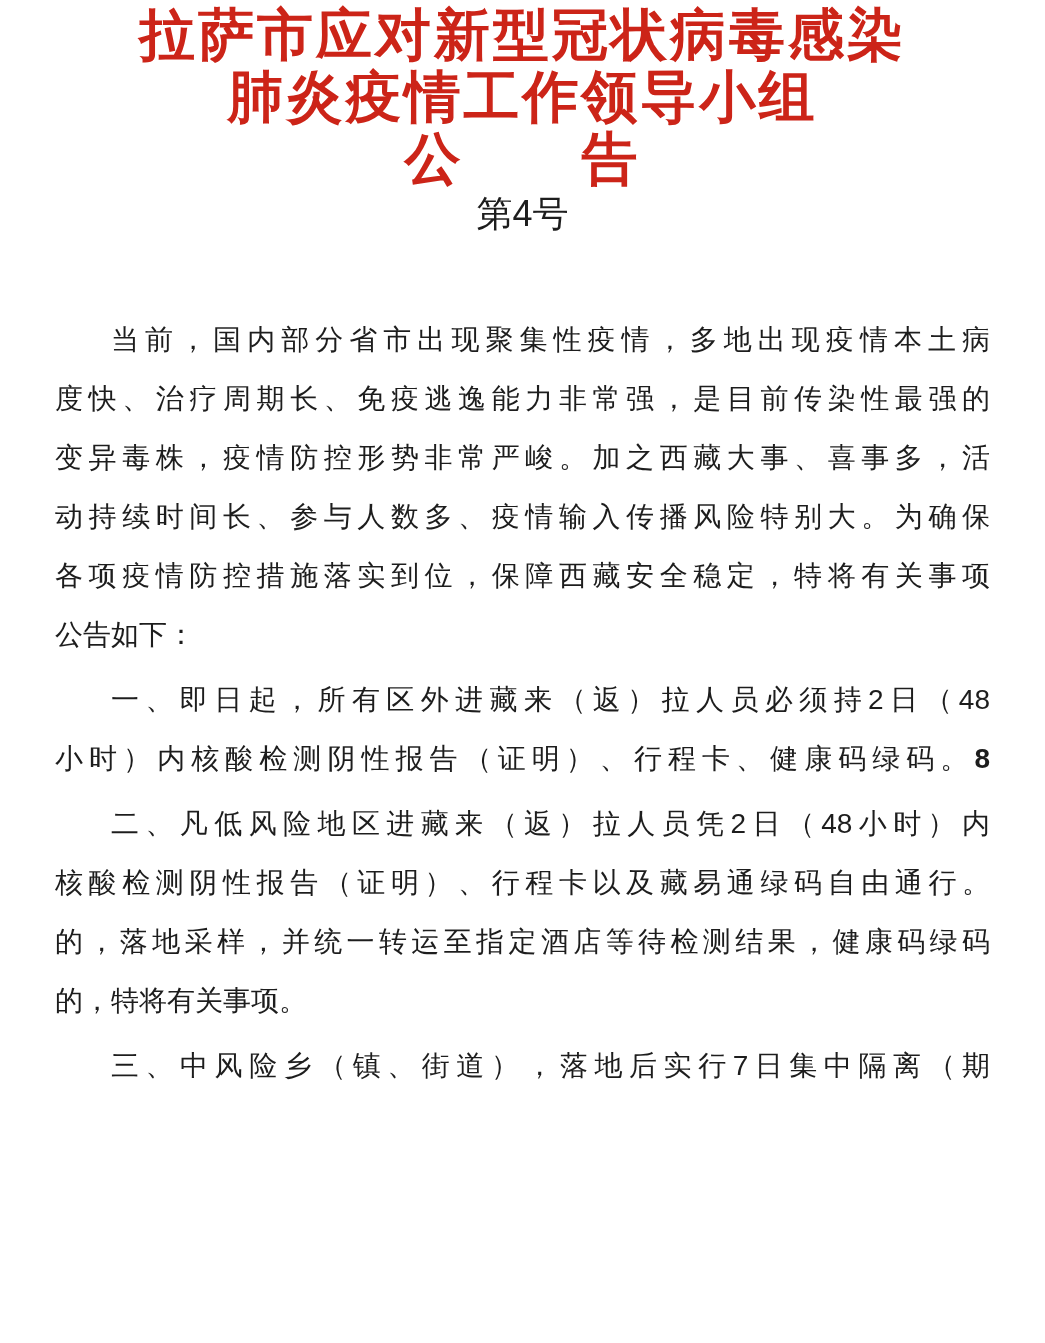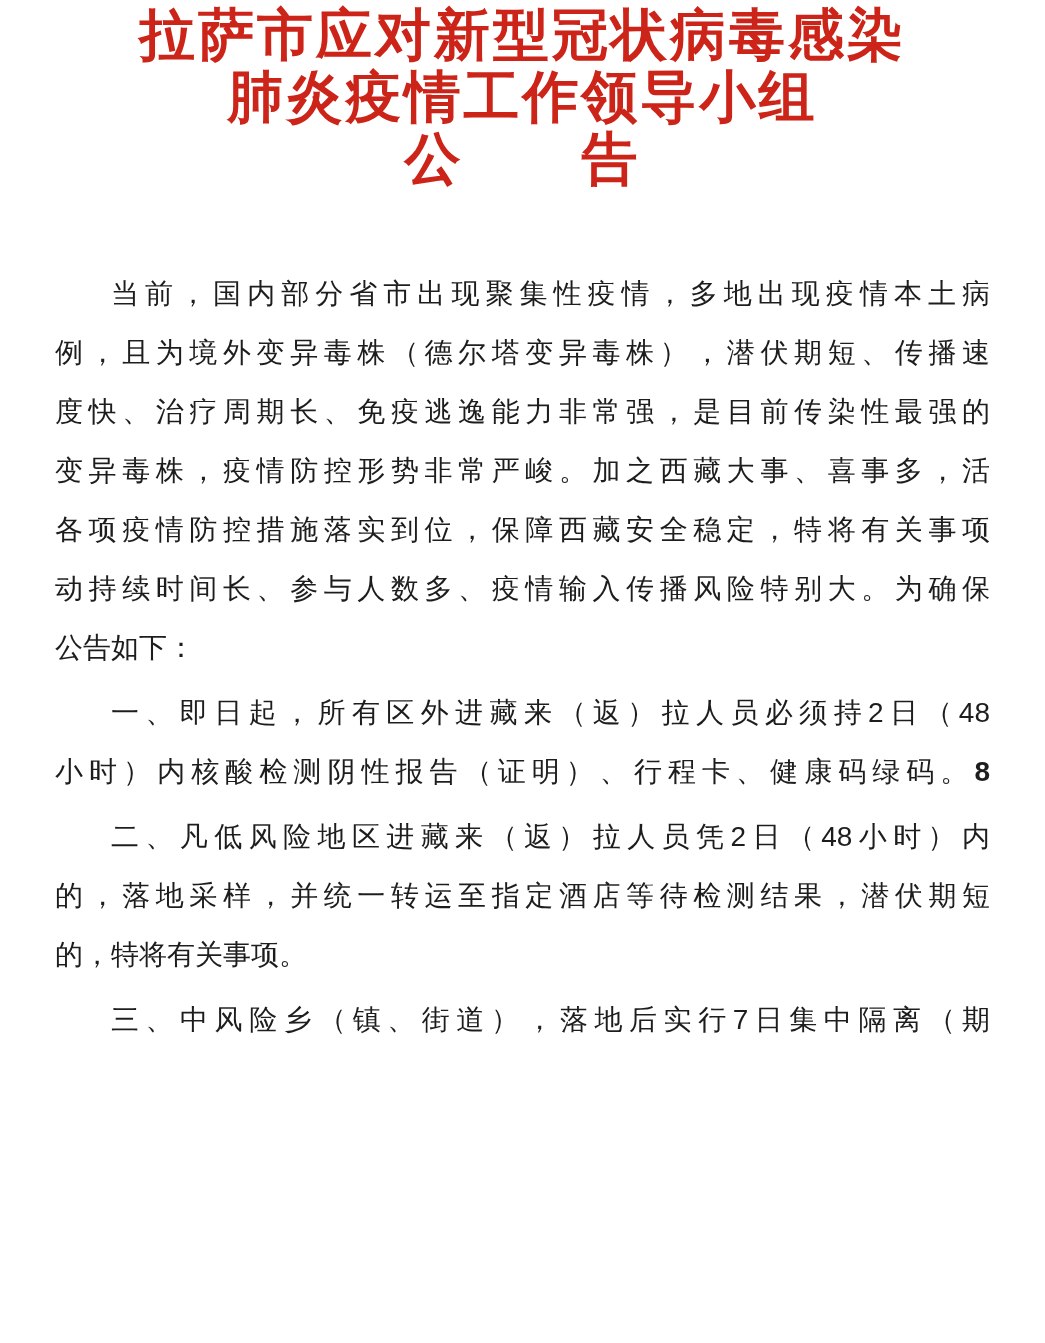--- a/index.html
+++ b/index.html
@@ -51,29 +51,30 @@
 </head>
 <body>
 
 <div class="page">
   <header class="doc-header">
     <h1 class="doc-title">
       <span class="title-line">拉萨市应对新型冠状病毒感染</span>
       <span class="title-line">肺炎疫情工作领导小组</span>
       <span class="title-line">公　　告</span>
     </h1>
+    <div class="issue-no">第4号</div>
   </header>
   <main class="doc-body">
       <div class="line indent"><span>当前，国内部分省市出现聚集性疫情，多地出现疫情本土病</span></div>
-      <div class="line"><span>例，且为境外变异毒株（德尔塔变异毒株），潜伏期短、传播速</span></div>
       <div class="line"><span>度快、治疗周期长、免疫逃逸能力非常强，是目前传染性最强的</span></div>
       <div class="line"><span>变异毒株，疫情防控形势非常严峻。加之西藏大事、喜事多，活</span></div>
+      <div class="line"><span>动持续时间长、参与人数多、疫情输入传播风险特别大。为确保</span></div>
       <div class="line"><span>各项疫情防控措施落实到位，保障西藏安全稳定，特将有关事项</span></div>
-      <div class="line"><span>动持续时间长、参与人数多、疫情输入传播风险特别大。为确保</span></div>
       <div class="line end"><span>公告如下：</span></div>
       <div class="line indent gap"><span>一、即日起，所有区外进藏来（返）拉人员必须持2日（48</span></div>
       <div class="line"><span>小时）内核酸检测阴性报告（证明）、行程卡、健康码绿码。</span><span class="b">8</span></div>
       <div class="line indent gap"><span>二、凡低风险地区进藏来（返）拉人员凭2日（48小时）内</span></div>
-      <div class="line"><span>的，落地采样，并统一转运至指定酒店等待检测结果，潜伏期短</span></div>
+      <div class="line"><span>核酸检测阴性报告（证明）、行程卡以及藏易通绿码自由通行。</span></div>
+      <div class="line"><span>的，落地采样，并统一转运至指定酒店等待检测结果，健康码绿码</span></div>
       <div class="line end"><span>的，特将有关事项。</span></div>
       <div class="line indent gap"><span>三、中风险乡（镇、街道），落地后实行7日集中隔离（期</span></div>
     </main>
 </div>
 
 </body></html>

